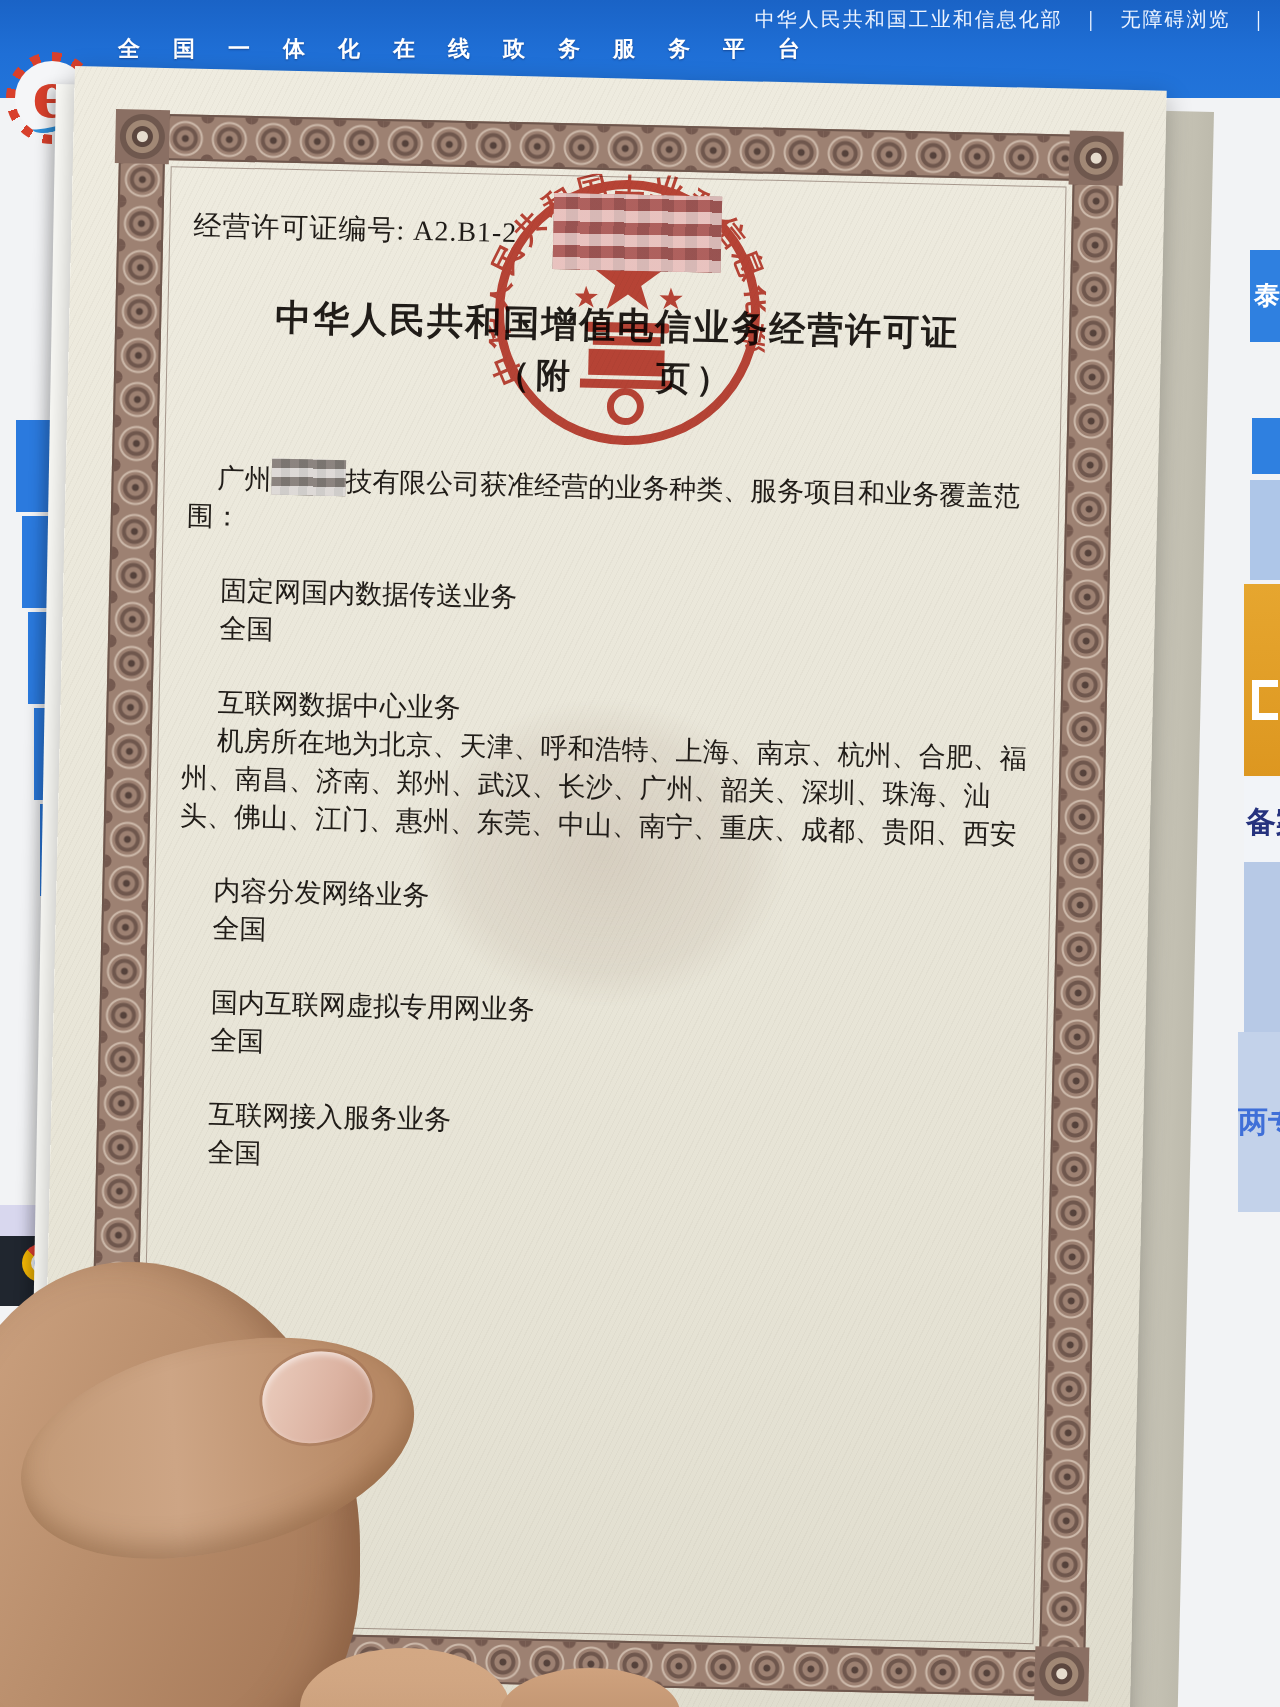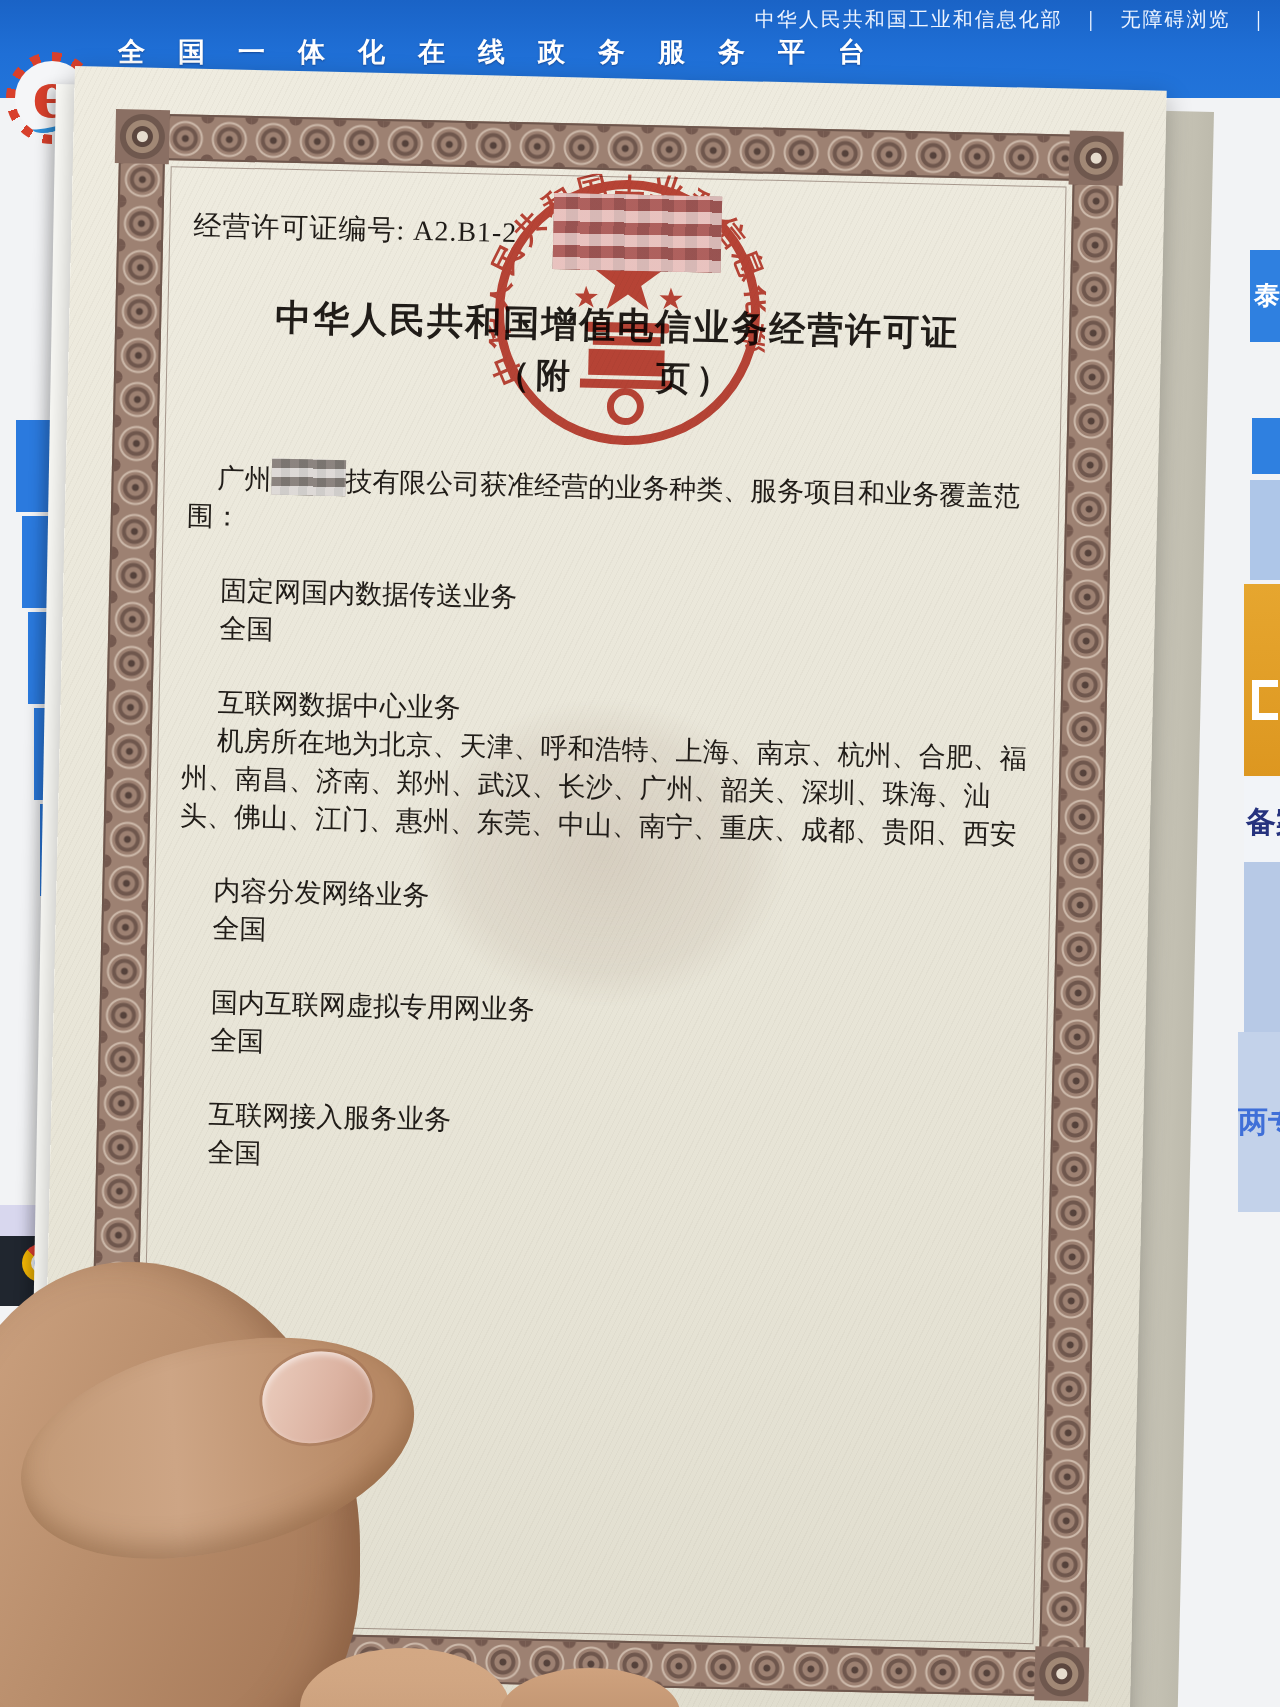--- a/index.html
+++ b/index.html
@@ -5,21 +5,21 @@
   * { margin:0; padding:0; box-sizing:border-box; }
   html,body { width:1280px; height:1707px; overflow:hidden; }
   body { position:relative; background:#eef0f2; font-family:"Liberation Sans", sans-serif; }
 
   
   .screen { position:absolute; inset:0; background:#f2f3f5; }
   .blue-bar { position:absolute; left:0; top:0; width:1280px; height:98px;
     background:linear-gradient(180deg,#1a63c6,#1f6fd6 55%,#2274da); }
   .top-links { position:absolute; top:6px; right:10px; color:#eef4ff; font-size:20px;
     letter-spacing:2px; display:flex; gap:18px; align-items:center; }
-  .portal-title { position:absolute; top:34px; left:118px; color:#ffffff; font-size:27px;
+  .portal-title { position:absolute; top:34px; left:118px; color:#ffffff; font-size:22px;
     font-weight:bold; letter-spacing:33px; text-shadow:0 1px 2px rgba(0,0,40,.35); white-space:nowrap; }
   .logo { position:absolute; left:6px; top:52px; width:92px; height:92px; }
   .logo .gear { position:absolute; inset:0; border-radius:50%;
     background:repeating-conic-gradient(#d8402c 0 13deg, transparent 13deg 30deg); }
   .logo .gear-hole { position:absolute; inset:9px; border-radius:50%; background:#f5f6f8; }
   .logo .e { position:absolute; left:0; right:0; top:7px; text-align:center; font-size:62px;
     font-weight:bold; color:#d8402c; font-family:"DejaVu Serif", serif; }
   .logo .swirl { position:absolute; left:26px; bottom:12px; width:40px; height:14px;
     border-radius:50%; border-bottom:5px solid #2e8fd8; transform:rotate(-12deg); }
 

